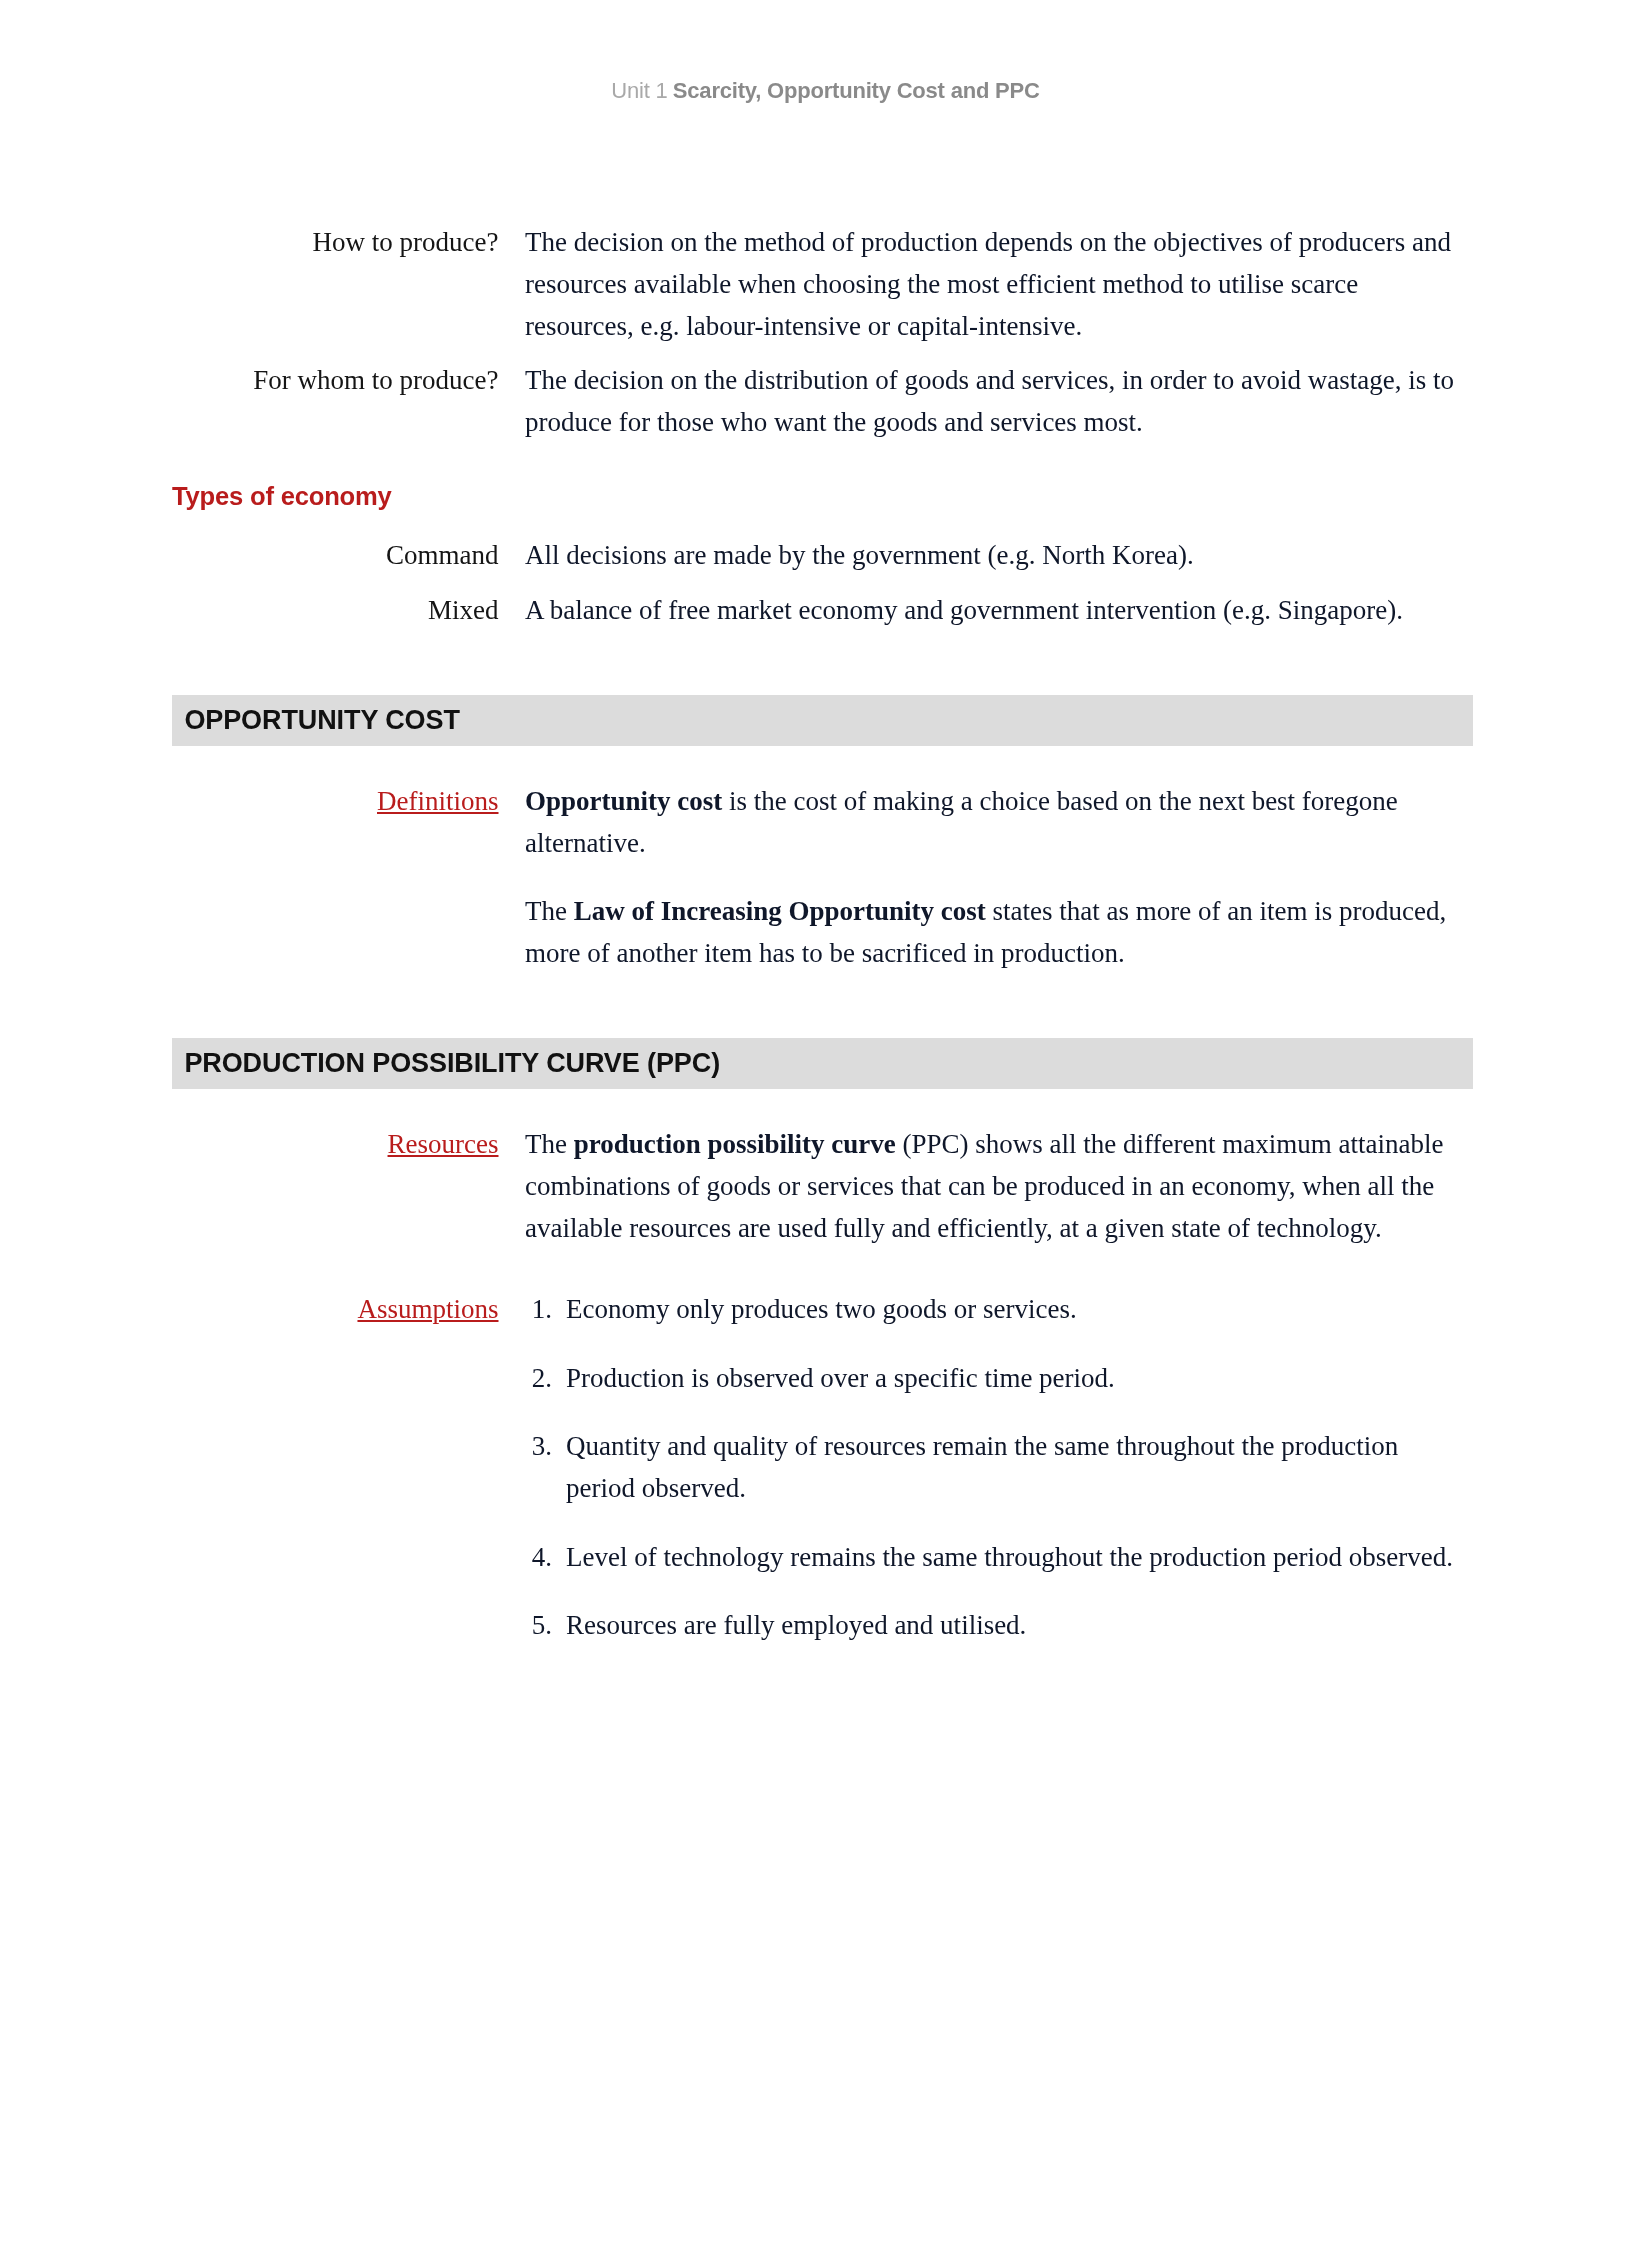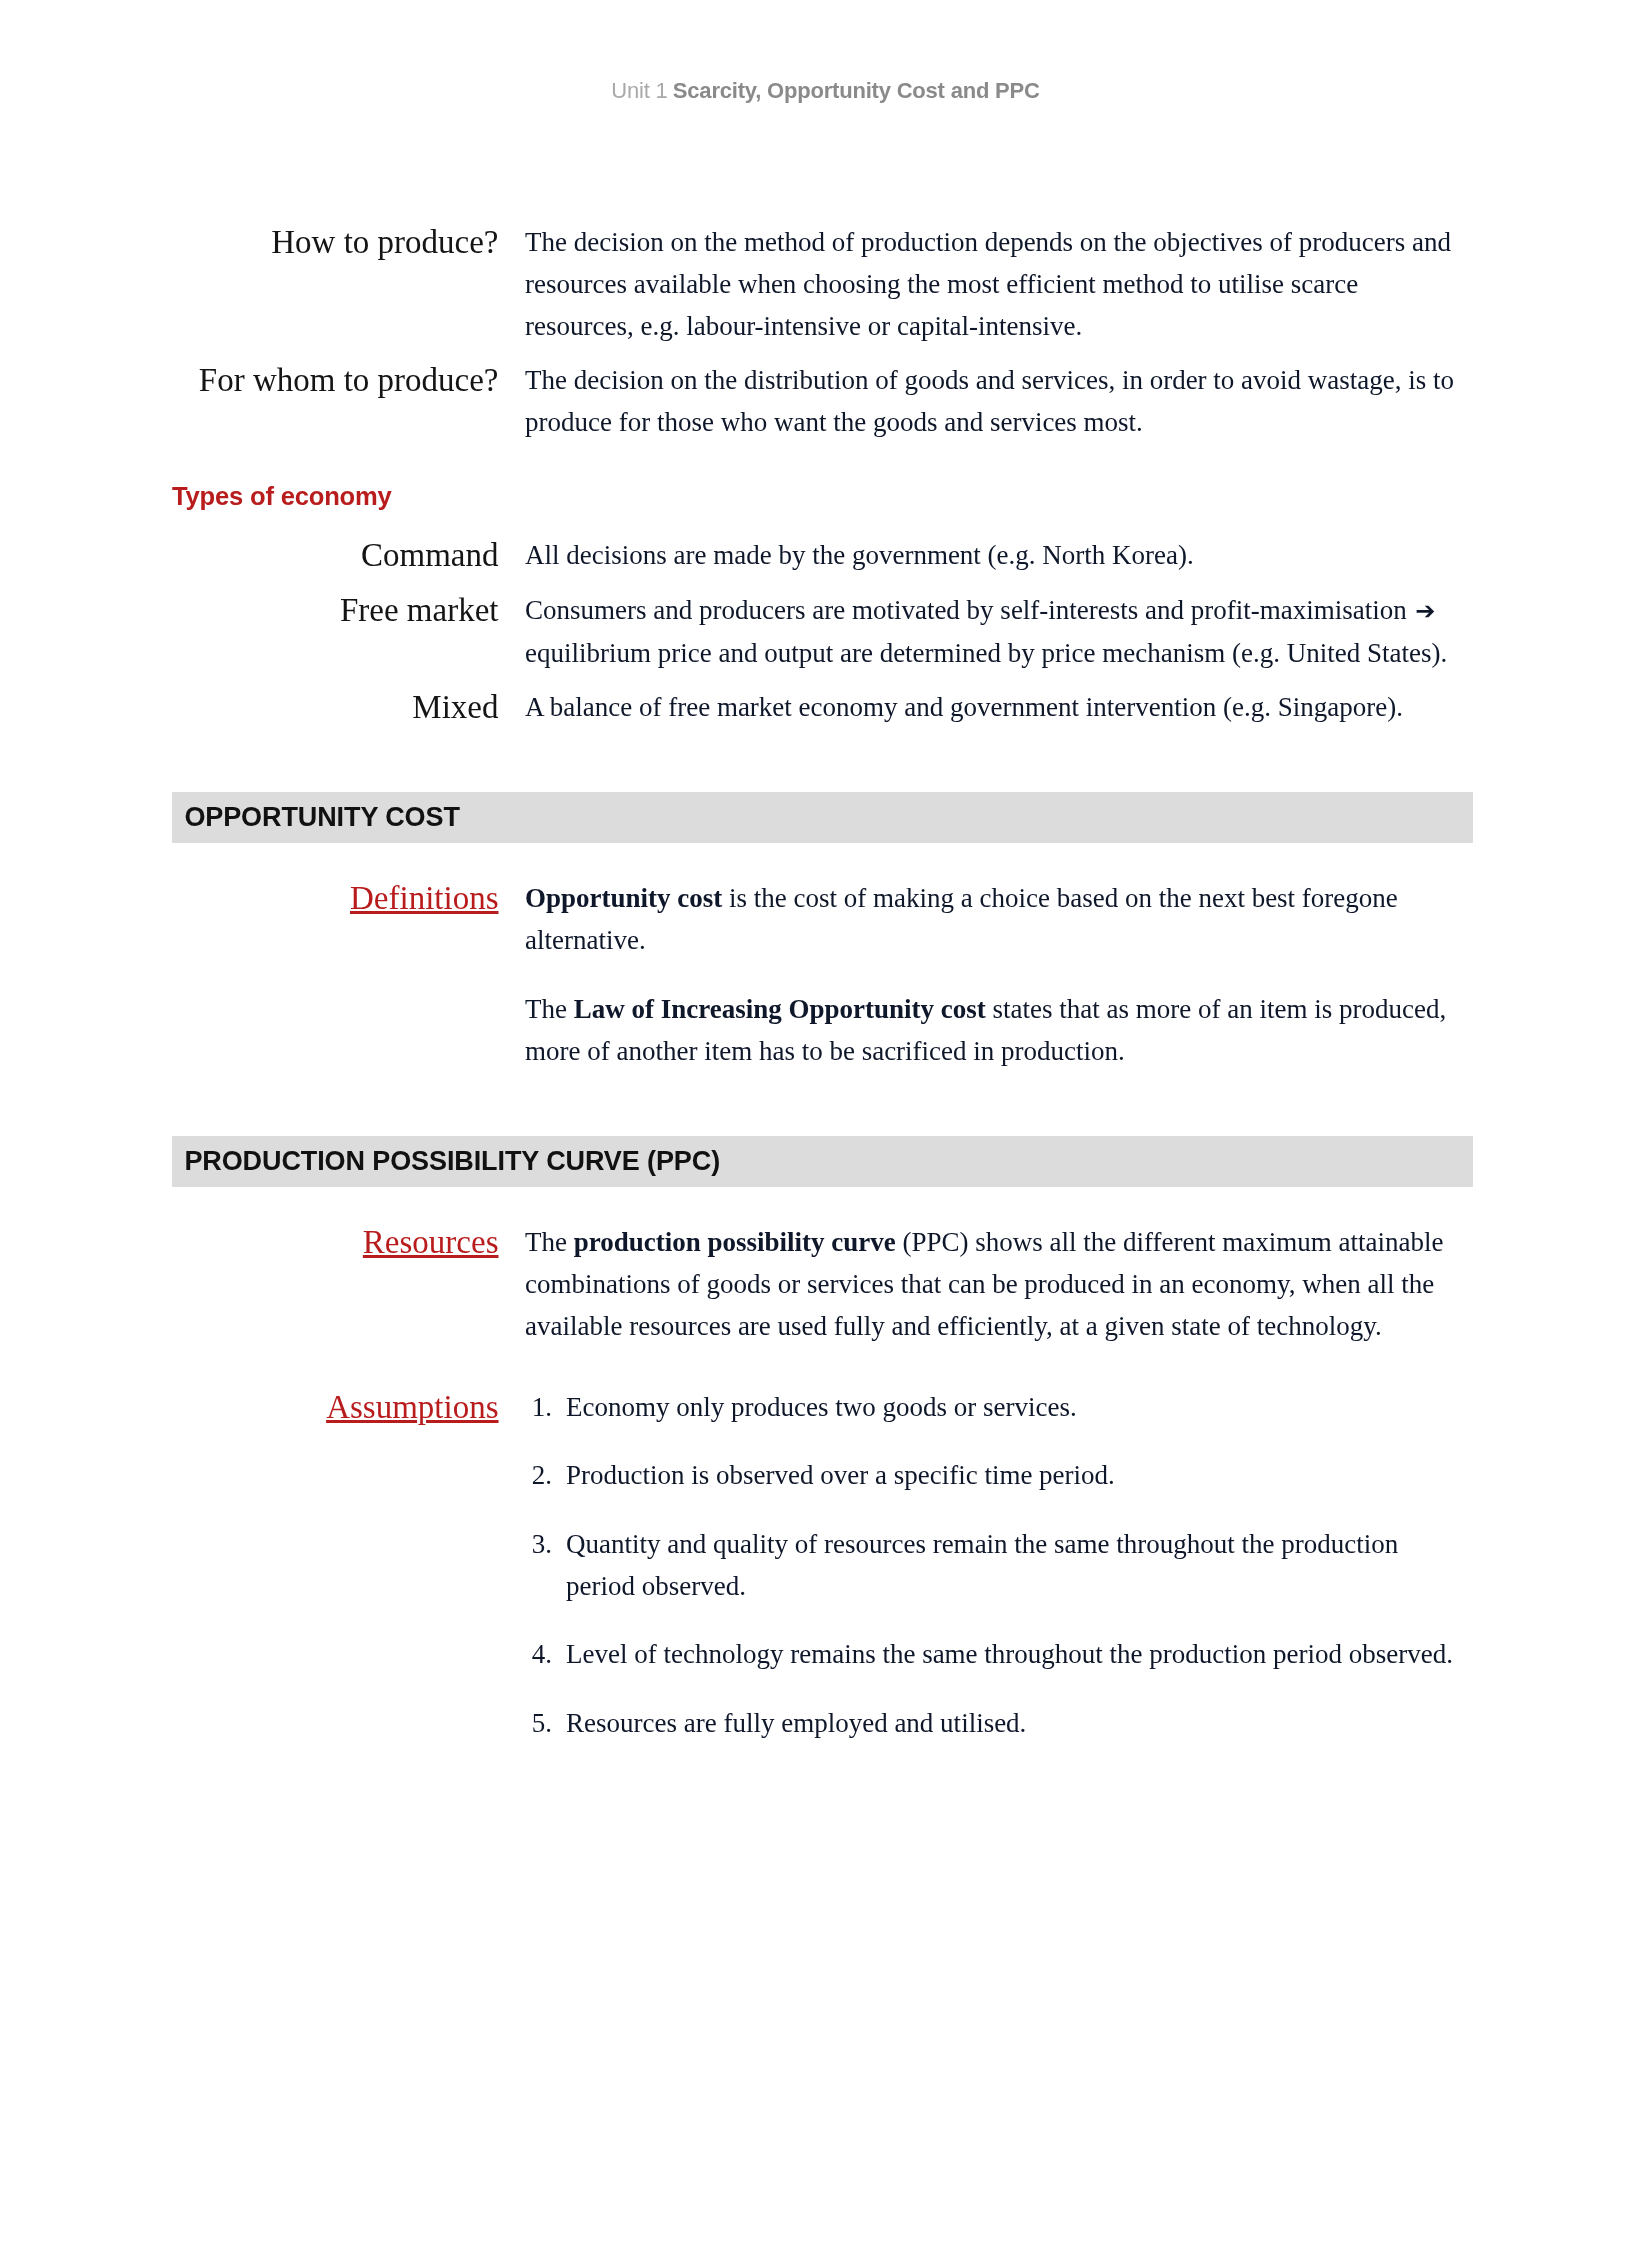--- a/index.html
+++ b/index.html
@@ -52,21 +52,21 @@
     display: flex;
     align-items: flex-start;
     margin-bottom: 12.4px;
   }
   .row-label {
     width: 353px;
     flex: 0 0 353px;
     text-align: right;
     padding-right: 26.5px;
     box-sizing: border-box;
-    font-size: 33px;
+    font-size: 27px;
     line-height: 42px;
     color: #151515;
   }
   .row-label.muted {
     color: #b91c1c;
     text-decoration: underline;
   }
   .row-body {
     flex: 1 1 auto;
     font-size: 27px;
@@ -180,26 +180,20 @@
       <div class="row-body">The decision on the distribution of goods and services, in order to avoid wastage, is to produce for those who want the goods and services most.</div>
     </div>
 
     <div class="subheading">Types of economy</div>
 
     <div class="row">
       <div class="row-label">Command</div>
       <div class="row-body">All decisions are made by the government (e.g. North Korea).</div>
     </div>
 
-    <div class="row">
-      <div class="row-label">Free market</div>
-      <div class="row-body">
-        <span>Consumers and producers are motivated by self-interests and profit-maximisation </span><span class="arrow-glyph">➔</span><span> equilibrium price and output are determined by price mechanism (e.g. United States).</span>
-      </div>
-    </div>
 
     <div class="row">
       <div class="row-label">Mixed</div>
       <div class="row-body">A balance of free market economy and government intervention (e.g. Singapore).</div>
     </div>
 
     <div class="section-bar">
       <div class="section-bar-text">OPPORTUNITY COST</div>
     </div>
 

